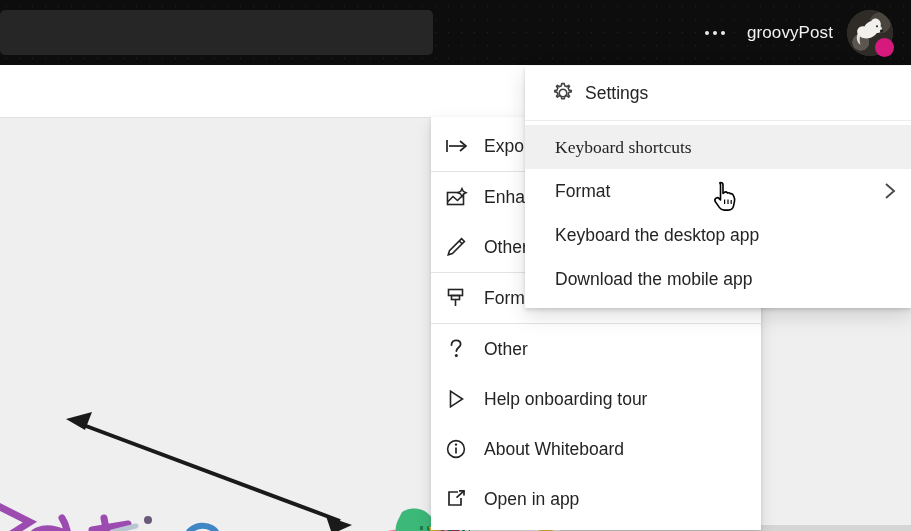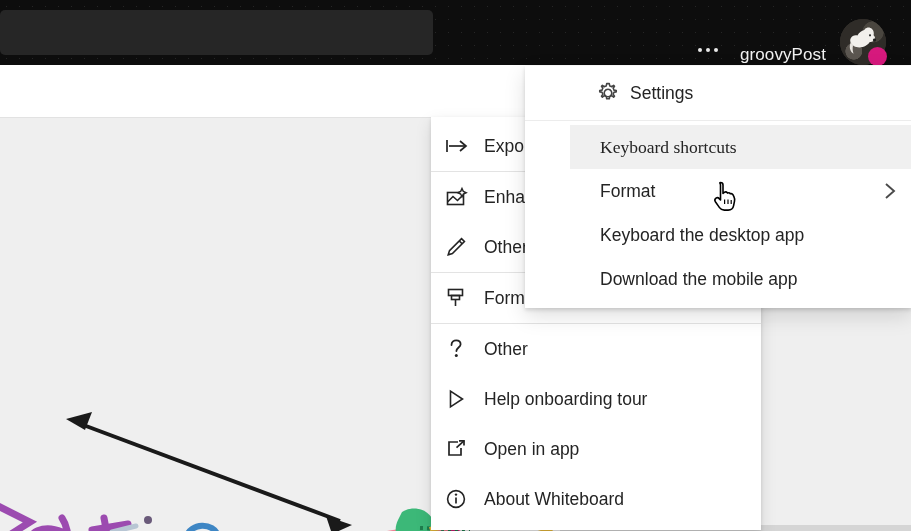--- a/index.html
+++ b/index.html
@@ -20,22 +20,22 @@
     position: absolute; inset: 0;
     background-image: radial-gradient(#2a2a2a 0.8px, transparent 0.9px);
     background-size: 13px 13px;
     opacity: .85;
   }
   .title-pill {
     position: absolute; left: 0px; top: 10px; width: 433px; height: 45px;
     background: #262626; border-radius: 5px;
   }
   .header-right {
-    position: absolute; right: 25px; top: 0; height: 65px;
-    display: flex; align-items: flex-end; gap: 14px;
+    position: absolute; right: 18px; top: 0; height: 65px;
+    display: flex; align-items: center; gap: 14px;
   }
   .more-btn {
     width: 36px; height: 30px; display: flex; align-items: center;
     justify-content: center; gap: 4px; cursor: pointer;
   }
   .more-btn i {
     width: 4px; height: 4px; border-radius: 50%; background: #e8e8e8;
     display: block;
   }
   .user-name {
@@ -103,21 +103,20 @@
     background: #ffffff;
     box-shadow: 0 1.6px 4px rgba(0,0,0,.14), 0 8px 20px rgba(0,0,0,.13);
     padding: 5px 0 7px 0;
     z-index: 40;
   }
   .sub-item {
     display: flex; align-items: center; height: 44px;
     padding-left: 30px; padding-right: 12px;
     color: #242424; font-size: 17.5px; cursor: default;
     position: relative;
-    margin-left: 45px;
   }
   .sub-item.with-icon { padding-left: 26px; }
   .sub-item.highlight { background: #f0f0f0; font-family: Liberation Serif, serif; }
   .sub-ico {
     width: 30px; min-width: 30px; display: flex; align-items: center;
     color: #444; margin-right: 4px;
   }
   .sub-sep { height: 1px; background: #ececec; margin: 5px 0 4px 0; }
   .chevron { margin-left: auto; color: #4a4a4a; display: flex; }
 
@@ -272,37 +271,37 @@
         <svg width="22" height="22" viewBox="0 0 22 22">
           <path d="M5.5 3.2 L17.5 11 L5.5 18.8 Z" fill="none" stroke="#242424" stroke-width="1.6"></path>
         </svg>
       </span>
       <span>Help onboarding tour</span>
     </div>
 
     <div class="menu-item">
       <span class="menu-ico">
         <svg width="22" height="22" viewBox="0 0 22 22">
+          <circle cx="11" cy="11" r="8.4" fill="none" stroke="#242424" stroke-width="1.6"></circle>
+          <circle cx="11" cy="6.6" r="1.2" fill="#242424"></circle>
+          <line x1="11" y1="9.6" x2="11" y2="15.6" stroke="#242424" stroke-width="1.7"></line>
+        </svg>
+      </span>
+      <span>About Whiteboard</span>
+    </div>
+
+    <div class="menu-item">
+      <span class="menu-ico">
+        <svg width="22" height="22" viewBox="0 0 22 22">
           <polyline points="13,4 4,4 4,17 16,17 16,10" fill="none" stroke="#242424" stroke-width="1.7"></polyline>
           <line x1="11.5" y1="9.6" x2="19" y2="2.8" stroke="#242424" stroke-width="1.7"></line>
           <polyline points="14,2.8 19,2.8 19,7.6" fill="none" stroke="#242424" stroke-width="1.7"></polyline>
         </svg>
       </span>
       <span>Open in app</span>
-    </div>
-
-    <div class="menu-item">
-      <span class="menu-ico">
-        <svg width="22" height="22" viewBox="0 0 22 22">
-          <circle cx="11" cy="11" r="8.4" fill="none" stroke="#242424" stroke-width="1.6"></circle>
-          <circle cx="11" cy="6.6" r="1.2" fill="#242424"></circle>
-          <line x1="11" y1="9.6" x2="11" y2="15.6" stroke="#242424" stroke-width="1.7"></line>
-        </svg>
-      </span>
-      <span>About Whiteboard</span>
     </div>
 
   </div>
 
   <div class="submenu">
 
     <div class="sub-item with-icon">
       <span class="sub-ico">
         <svg width="24" height="24" viewBox="0 0 24 24">
           <path d="M12 8.2 a3.8 3.8 0 1 0 0.01 0 Z" fill="none" stroke="#444" stroke-width="1.6"></path>

